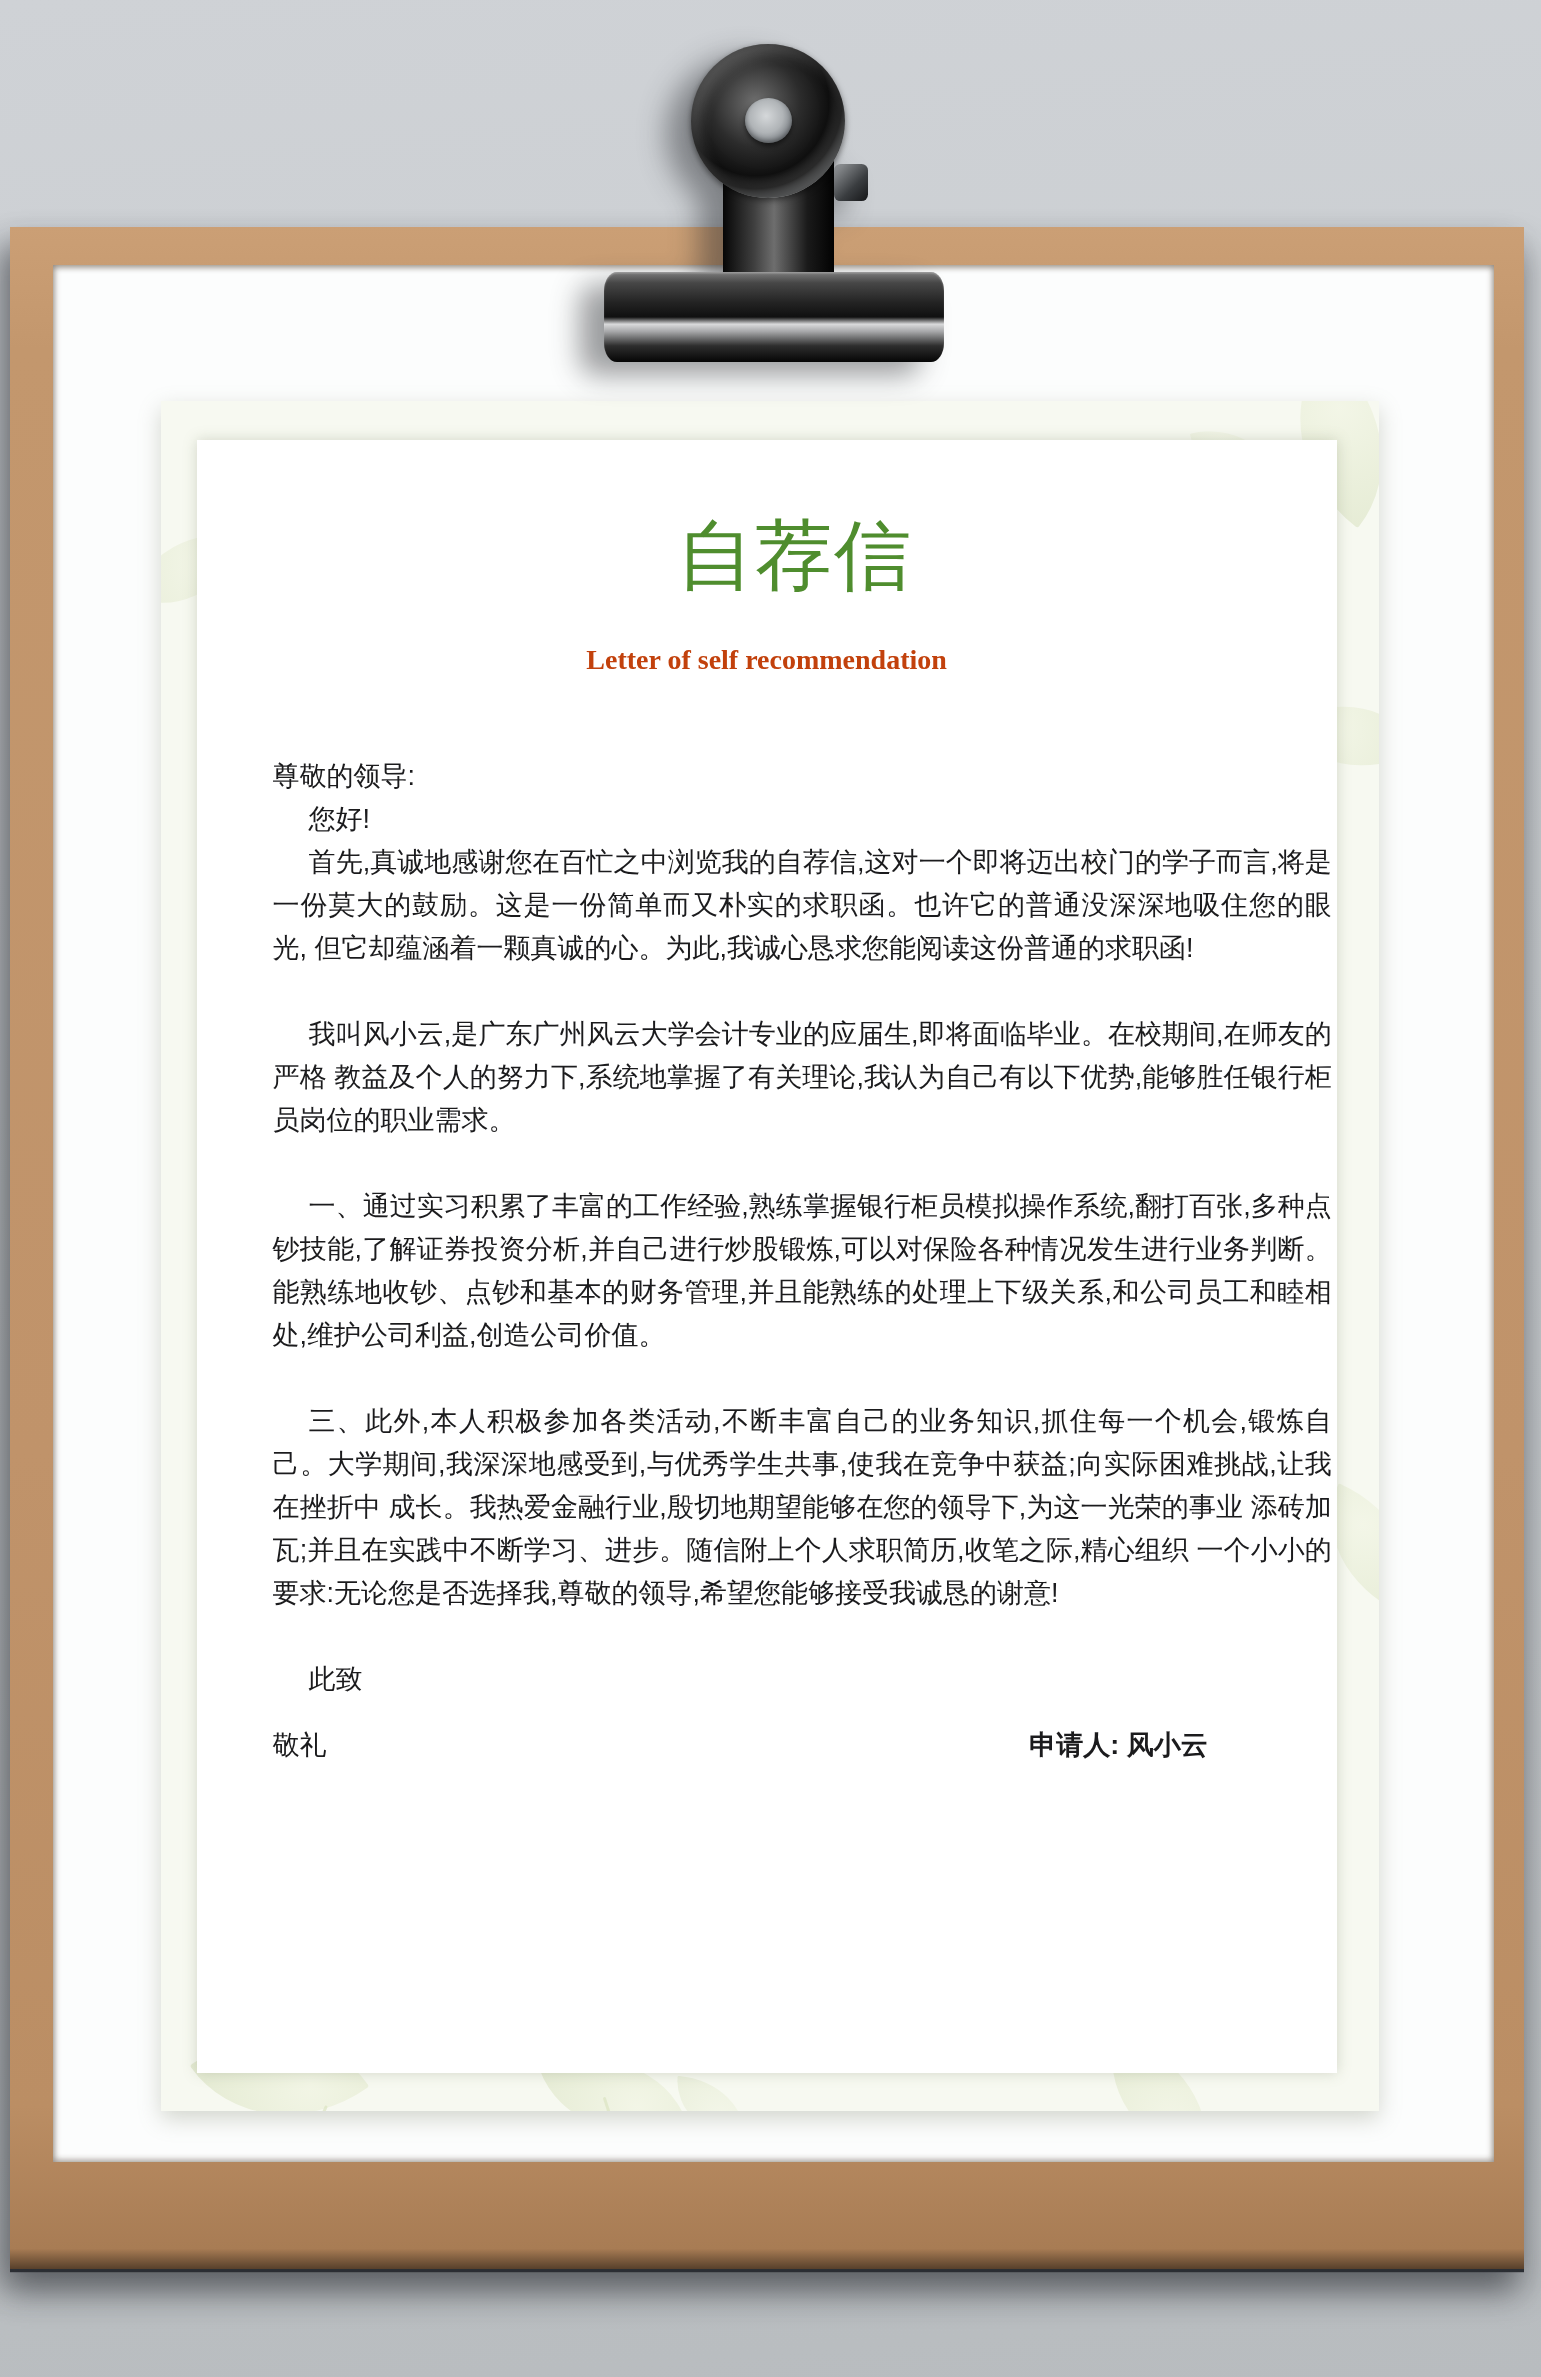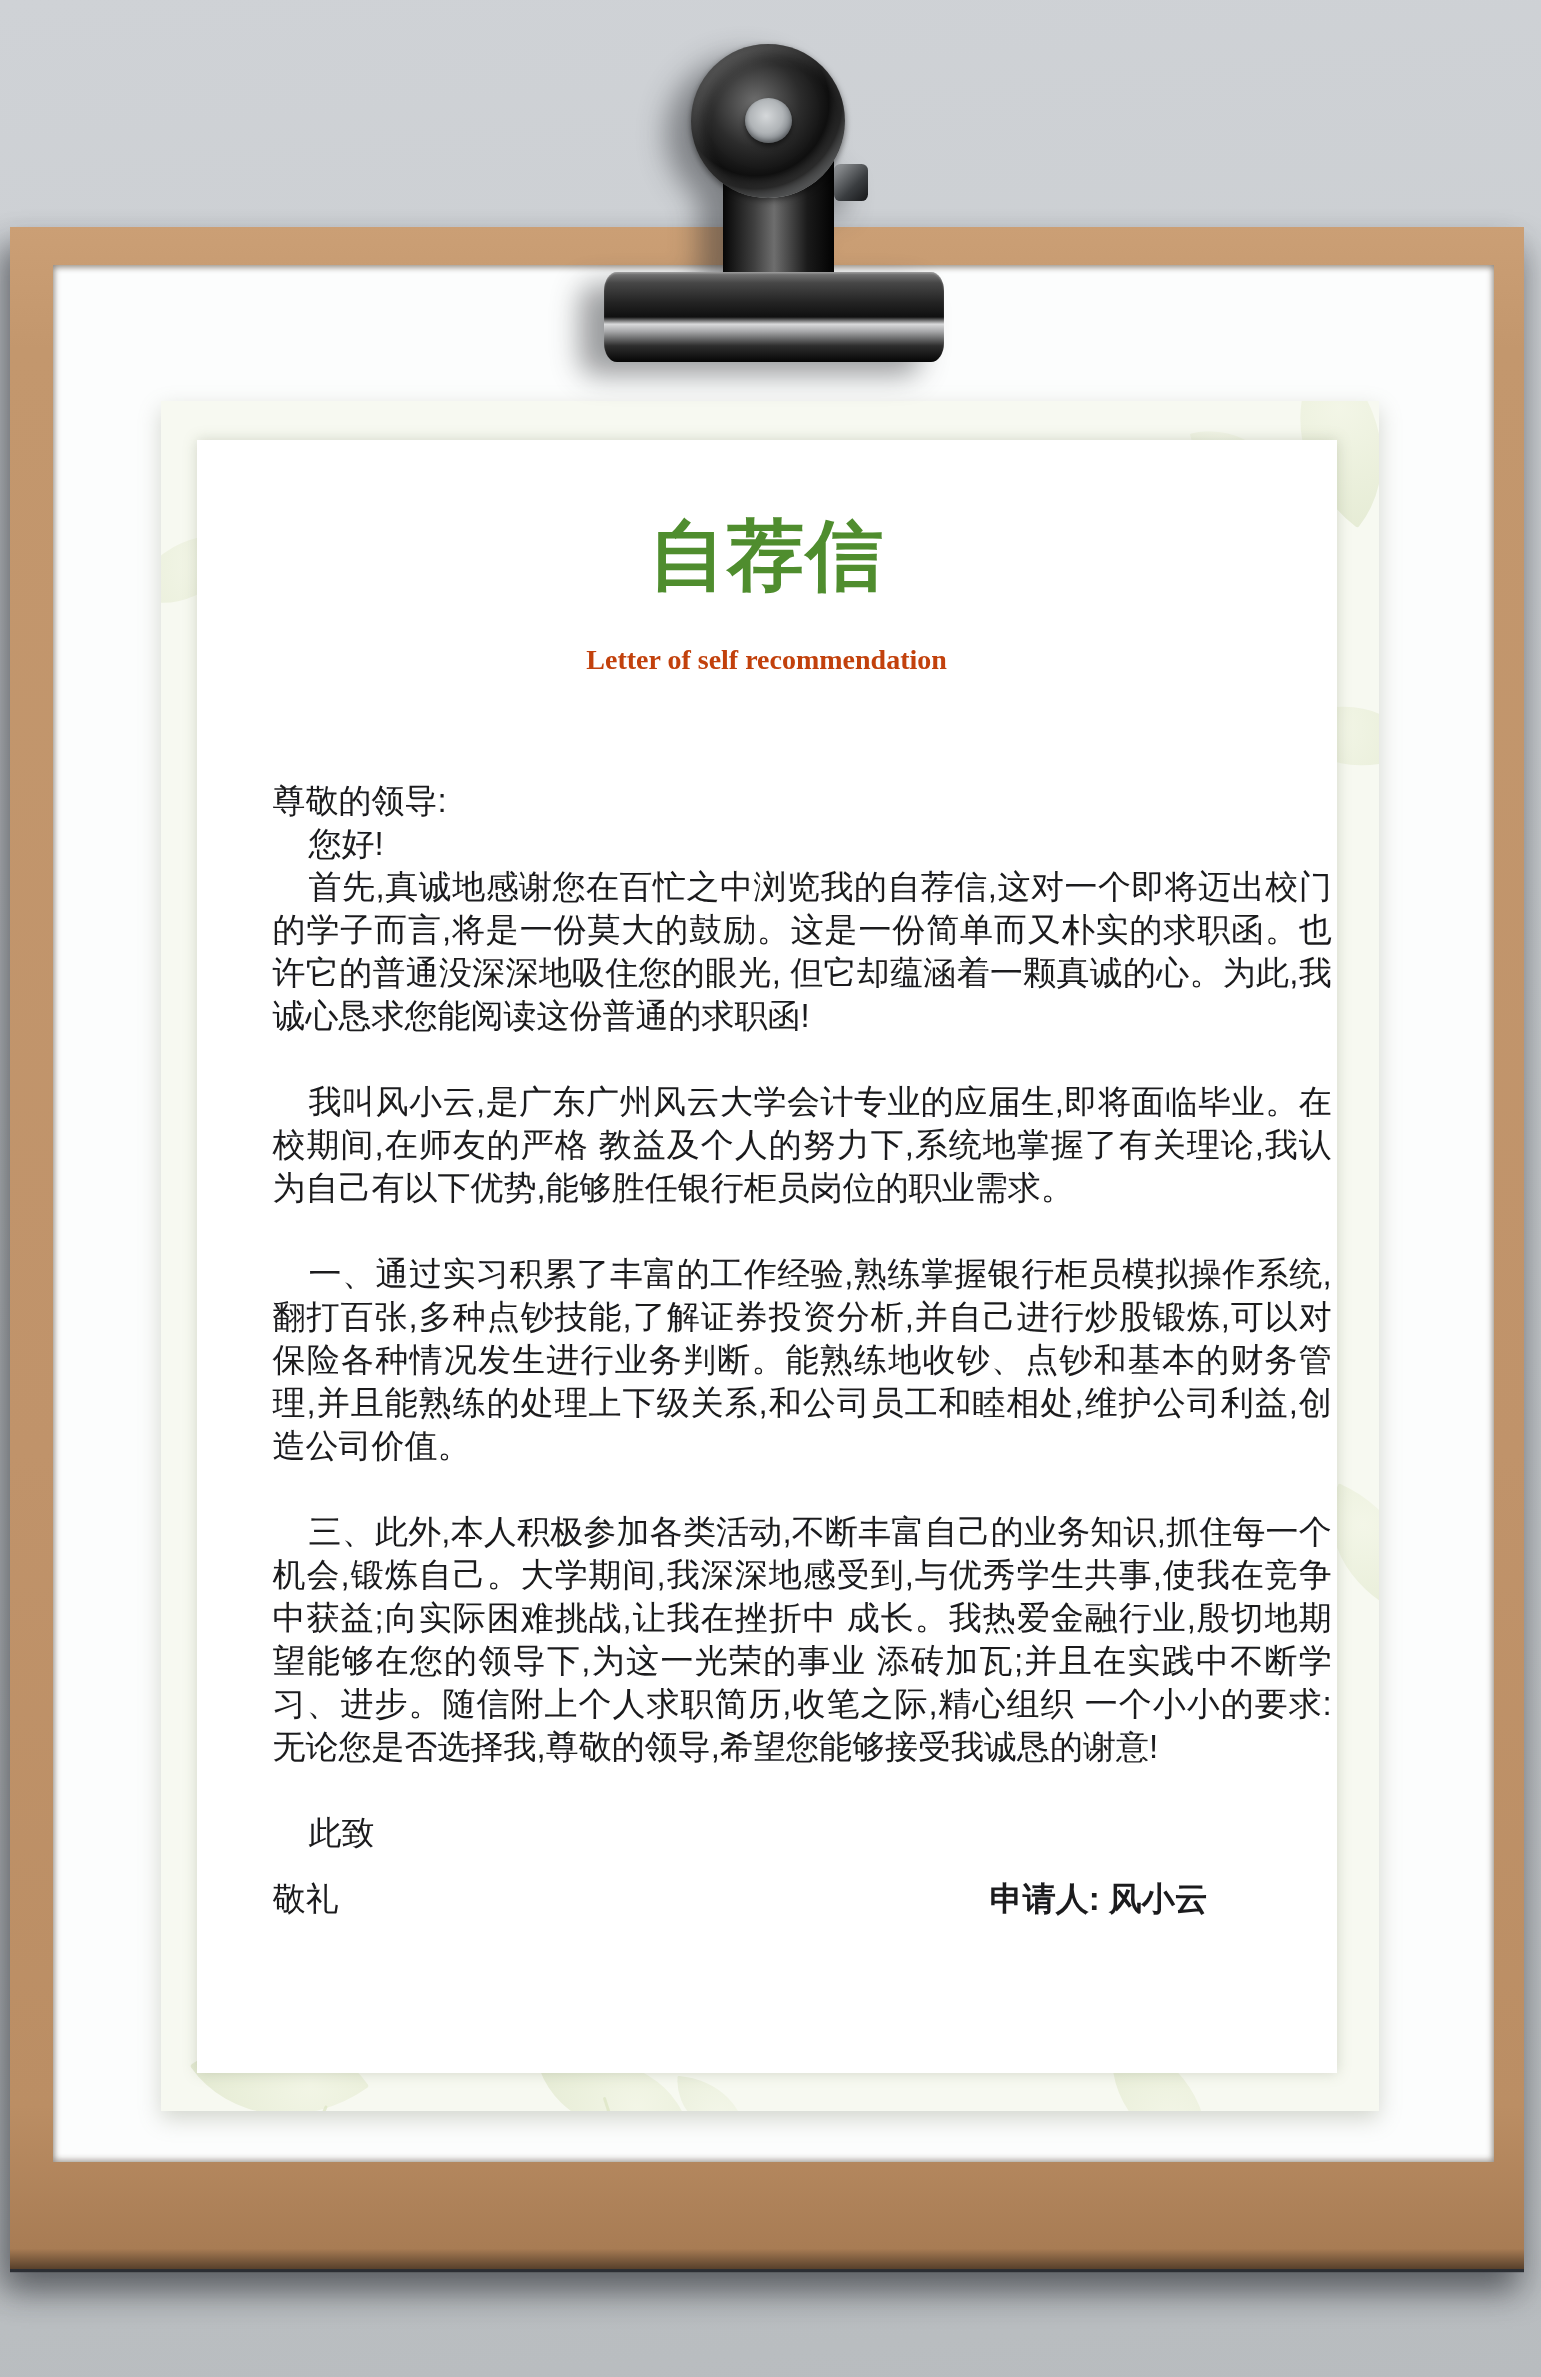--- a/index.html
+++ b/index.html
@@ -55,33 +55,32 @@
   .stem.s2 { left:449px; top:1695px; height:48px; transform:rotate(-18deg); }
   
   .letter {
     position:absolute; left:36px; top:39px; width:1140px; height:1633px;
     background:#ffffff;
     box-shadow:0 0 13px rgba(122,132,102,.3);
   }
   .letter-title {
     position:absolute; left:0; top:71px; width:100%;
     text-align:center; color:#4f8d2e;
-    font-size:77px; line-height:88px; font-weight:700; letter-spacing:1.6px;
+    font-size:77px; line-height:88px; font-weight:400; letter-spacing:1.6px;padding-left:28px;
   }
   .letter-subtitle {
     position:absolute; left:0; top:202px; width:100%;
     text-align:center; color:#c2410c;
     font-family:"Liberation Serif", serif; font-weight:700;
     font-size:28px; line-height:35px;
   }
   .letter-body {
     position:absolute; left:76px; right:4.8px; top:315px;
-    color:#1b1b1d; font-size:33px; line-height:43px;
+    color:#1b1b1d; font-size:27px; line-height:43px;
     text-align:justify;
-    margin-top:24px;
   }
   .letter-body p { margin:0; }
   .indent { text-indent:36px; }
   .sp { margin-top:43px !important; }
   .sig-row { display:flex; margin-top:23px;justify-content:center; }
   .sig-name { margin-left:auto; margin-right:124px;font-weight:bold; }
   
   .clip {
     position:absolute; left:604px; top:30.5px; width:340px; height:331px;
     filter:drop-shadow(-24px 13px 14.4px rgba(35,38,42,.45));

